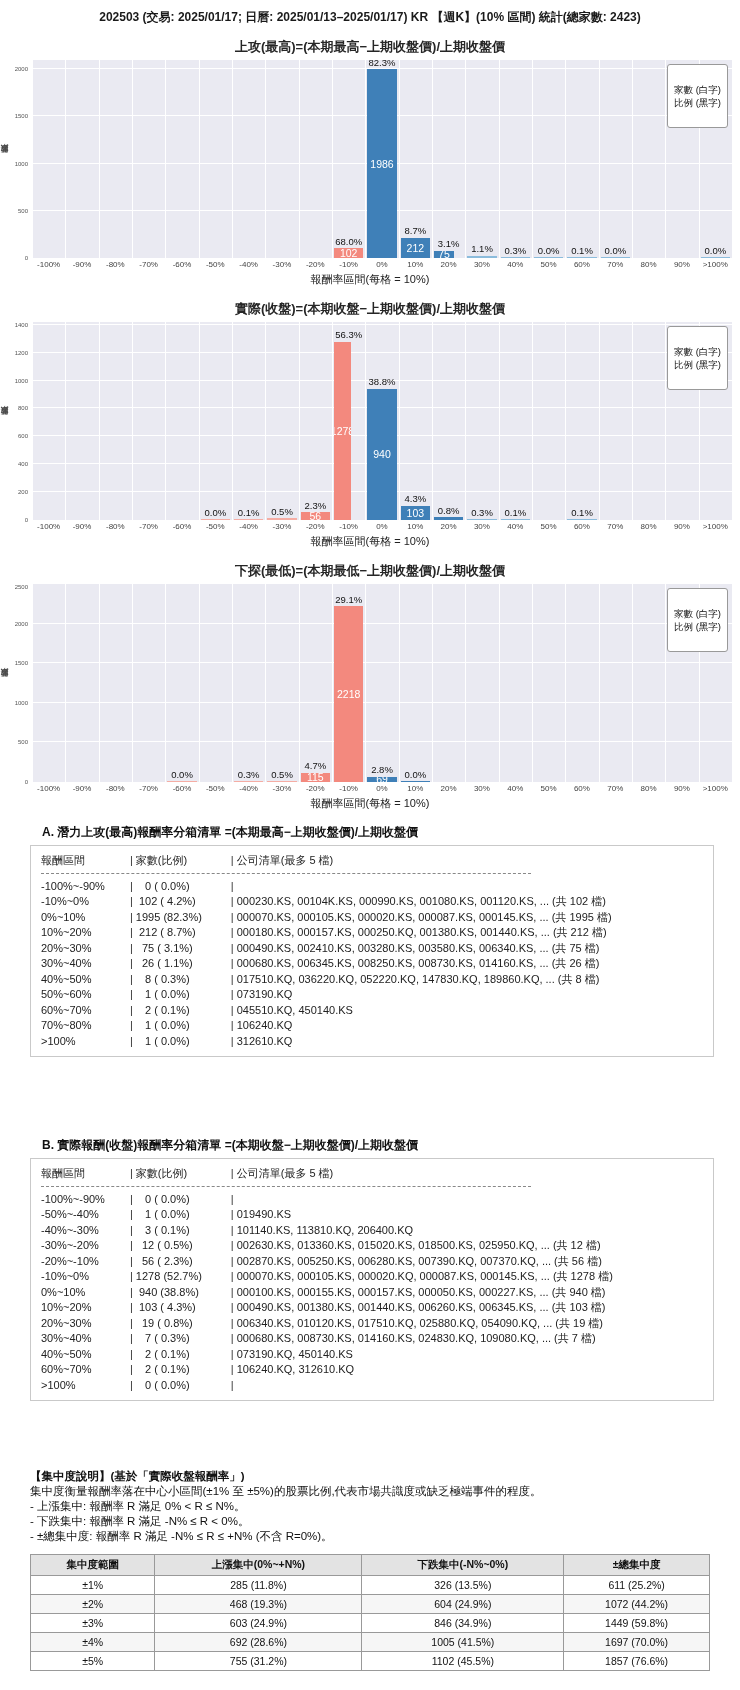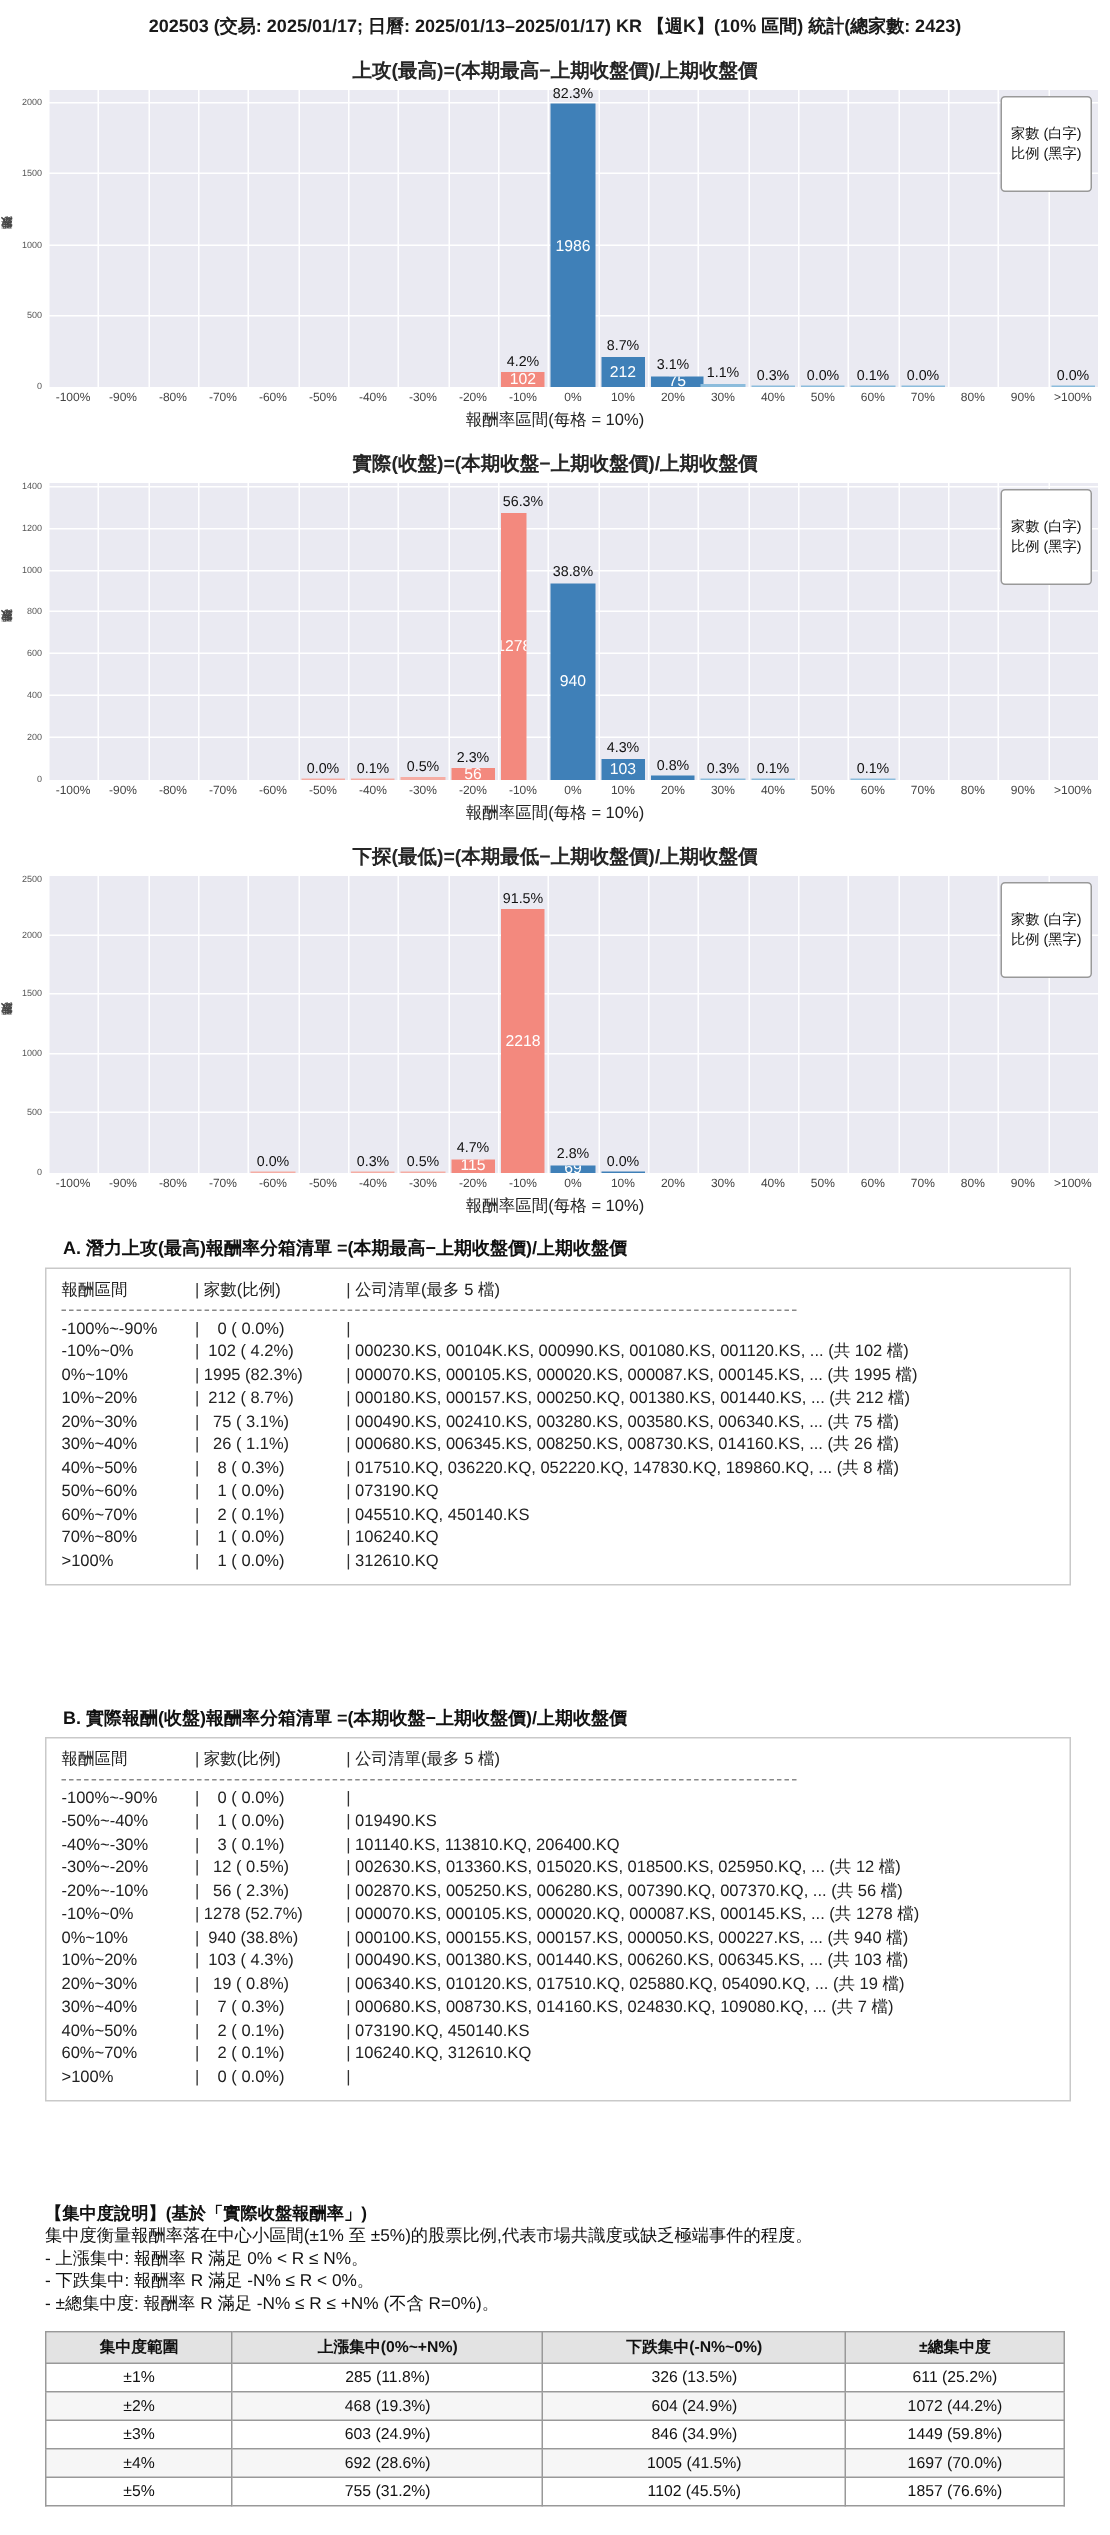--- a/index.html
+++ b/index.html
@@ -88,30 +88,30 @@
         <div class="ytick" style="bottom: 44.2554px;">500</div>
         <div class="hgrid" style="bottom: 94.5107px;"></div>
         <div class="ytick" style="bottom: 91.5107px;">1000</div>
         <div class="hgrid" style="bottom: 141.766px;"></div>
         <div class="ytick" style="bottom: 138.766px;">1500</div>
         <div class="hgrid" style="bottom: 189.021px;"></div>
         <div class="ytick" style="bottom: 186.021px;">2000</div>
         <div class="bar" style="left: 302px; width: 29.3333px; height: 9.6401px; background: rgb(243, 137, 126);">
           <span class="bar-num">102</span>
         </div>
-        <div class="pct" style="left: 266.667px; width: 100px; bottom: 11.1401px;">4.2%</div>
+        <div class="pct" style="left: 266.667px; width: 100px; bottom: 11.1401px;">68.0%</div>
         <div class="bar" style="left: 335.333px; width: 29.3333px; height: 188.549px; background: rgb(63, 128, 184);">
           <span class="bar-num">1986</span>
         </div>
         <div class="pct" style="left: 300px; width: 100px; bottom: 190.049px;">82.3%</div>
         <div class="bar" style="left: 368.667px; width: 29.3333px; height: 20.0363px; background: rgb(63, 128, 184);">
           <span class="bar-num">212</span>
         </div>
         <div class="pct" style="left: 333.333px; width: 100px; bottom: 21.5363px;">8.7%</div>
-        <div class="bar" style="left: 402px; width: 35px; height: 7.08831px; background: rgb(63, 128, 184);">
+        <div class="bar" style="left: 402px; width: 20px; height: 7.08831px; background: rgb(63, 128, 184);">
           <span class="bar-num">75</span>
         </div>
         <div class="pct" style="left: 366.667px; width: 100px; bottom: 8.58831px;">3.1%</div>
         <div class="bar" style="left: 435.333px; width: 29.3333px; height: 2.45728px; background: rgb(140, 188, 220);"></div>
         <div class="pct" style="left: 400px; width: 100px; bottom: 3.95728px;">1.1%</div>
         <div class="bar" style="left: 468.667px; width: 29.3333px; height: 1px; background: rgb(140, 188, 220);"></div>
         <div class="pct" style="left: 433.333px; width: 100px; bottom: 2.25609px;">0.3%</div>
         <div class="bar" style="left: 502px; width: 29.3333px; height: 1px; background: rgb(140, 188, 220);"></div>
         <div class="pct" style="left: 466.667px; width: 100px; bottom: 1.59451px;">0.0%</div>
         <div class="bar" style="left: 535.333px; width: 29.3333px; height: 1px; background: rgb(140, 188, 220);"></div>
@@ -302,21 +302,21 @@
         <div class="pct" style="left: 166.667px; width: 100px; bottom: 2.0544px;">0.3%</div>
         <div class="bar" style="left: 235.333px; width: 29.3333px; height: 1px; background: rgb(245, 173, 164);"></div>
         <div class="pct" style="left: 200px; width: 100px; bottom: 2.4504px;">0.5%</div>
         <div class="bar" style="left: 268.667px; width: 29.3333px; height: 9.108px; background: rgb(243, 137, 126);">
           <span class="bar-num">115</span>
         </div>
         <div class="pct" style="left: 233.333px; width: 100px; bottom: 10.608px;">4.7%</div>
         <div class="bar" style="left: 302px; width: 29.3333px; height: 175.666px; background: rgb(243, 137, 126);">
           <span class="bar-num">2218</span>
         </div>
-        <div class="pct" style="left: 266.667px; width: 100px; bottom: 177.166px;">91.5%</div>
+        <div class="pct" style="left: 266.667px; width: 100px; bottom: 177.166px;">29.1%</div>
         <div class="bar" style="left: 335.333px; width: 29.3333px; height: 5.4648px; background: rgb(63, 128, 184);">
           <span class="bar-num">69</span>
         </div>
         <div class="pct" style="left: 300px; width: 100px; bottom: 6.9648px;">2.8%</div>
         <div class="bar" style="left: 368.667px; width: 29.3333px; height: 1px; background: rgb(63, 128, 184);"></div>
         <div class="pct" style="left: 333.333px; width: 100px; bottom: 1.5792px;">0.0%</div>
       </div>
   </div>
   <div class="xticks">
       <span>-100%</span>

